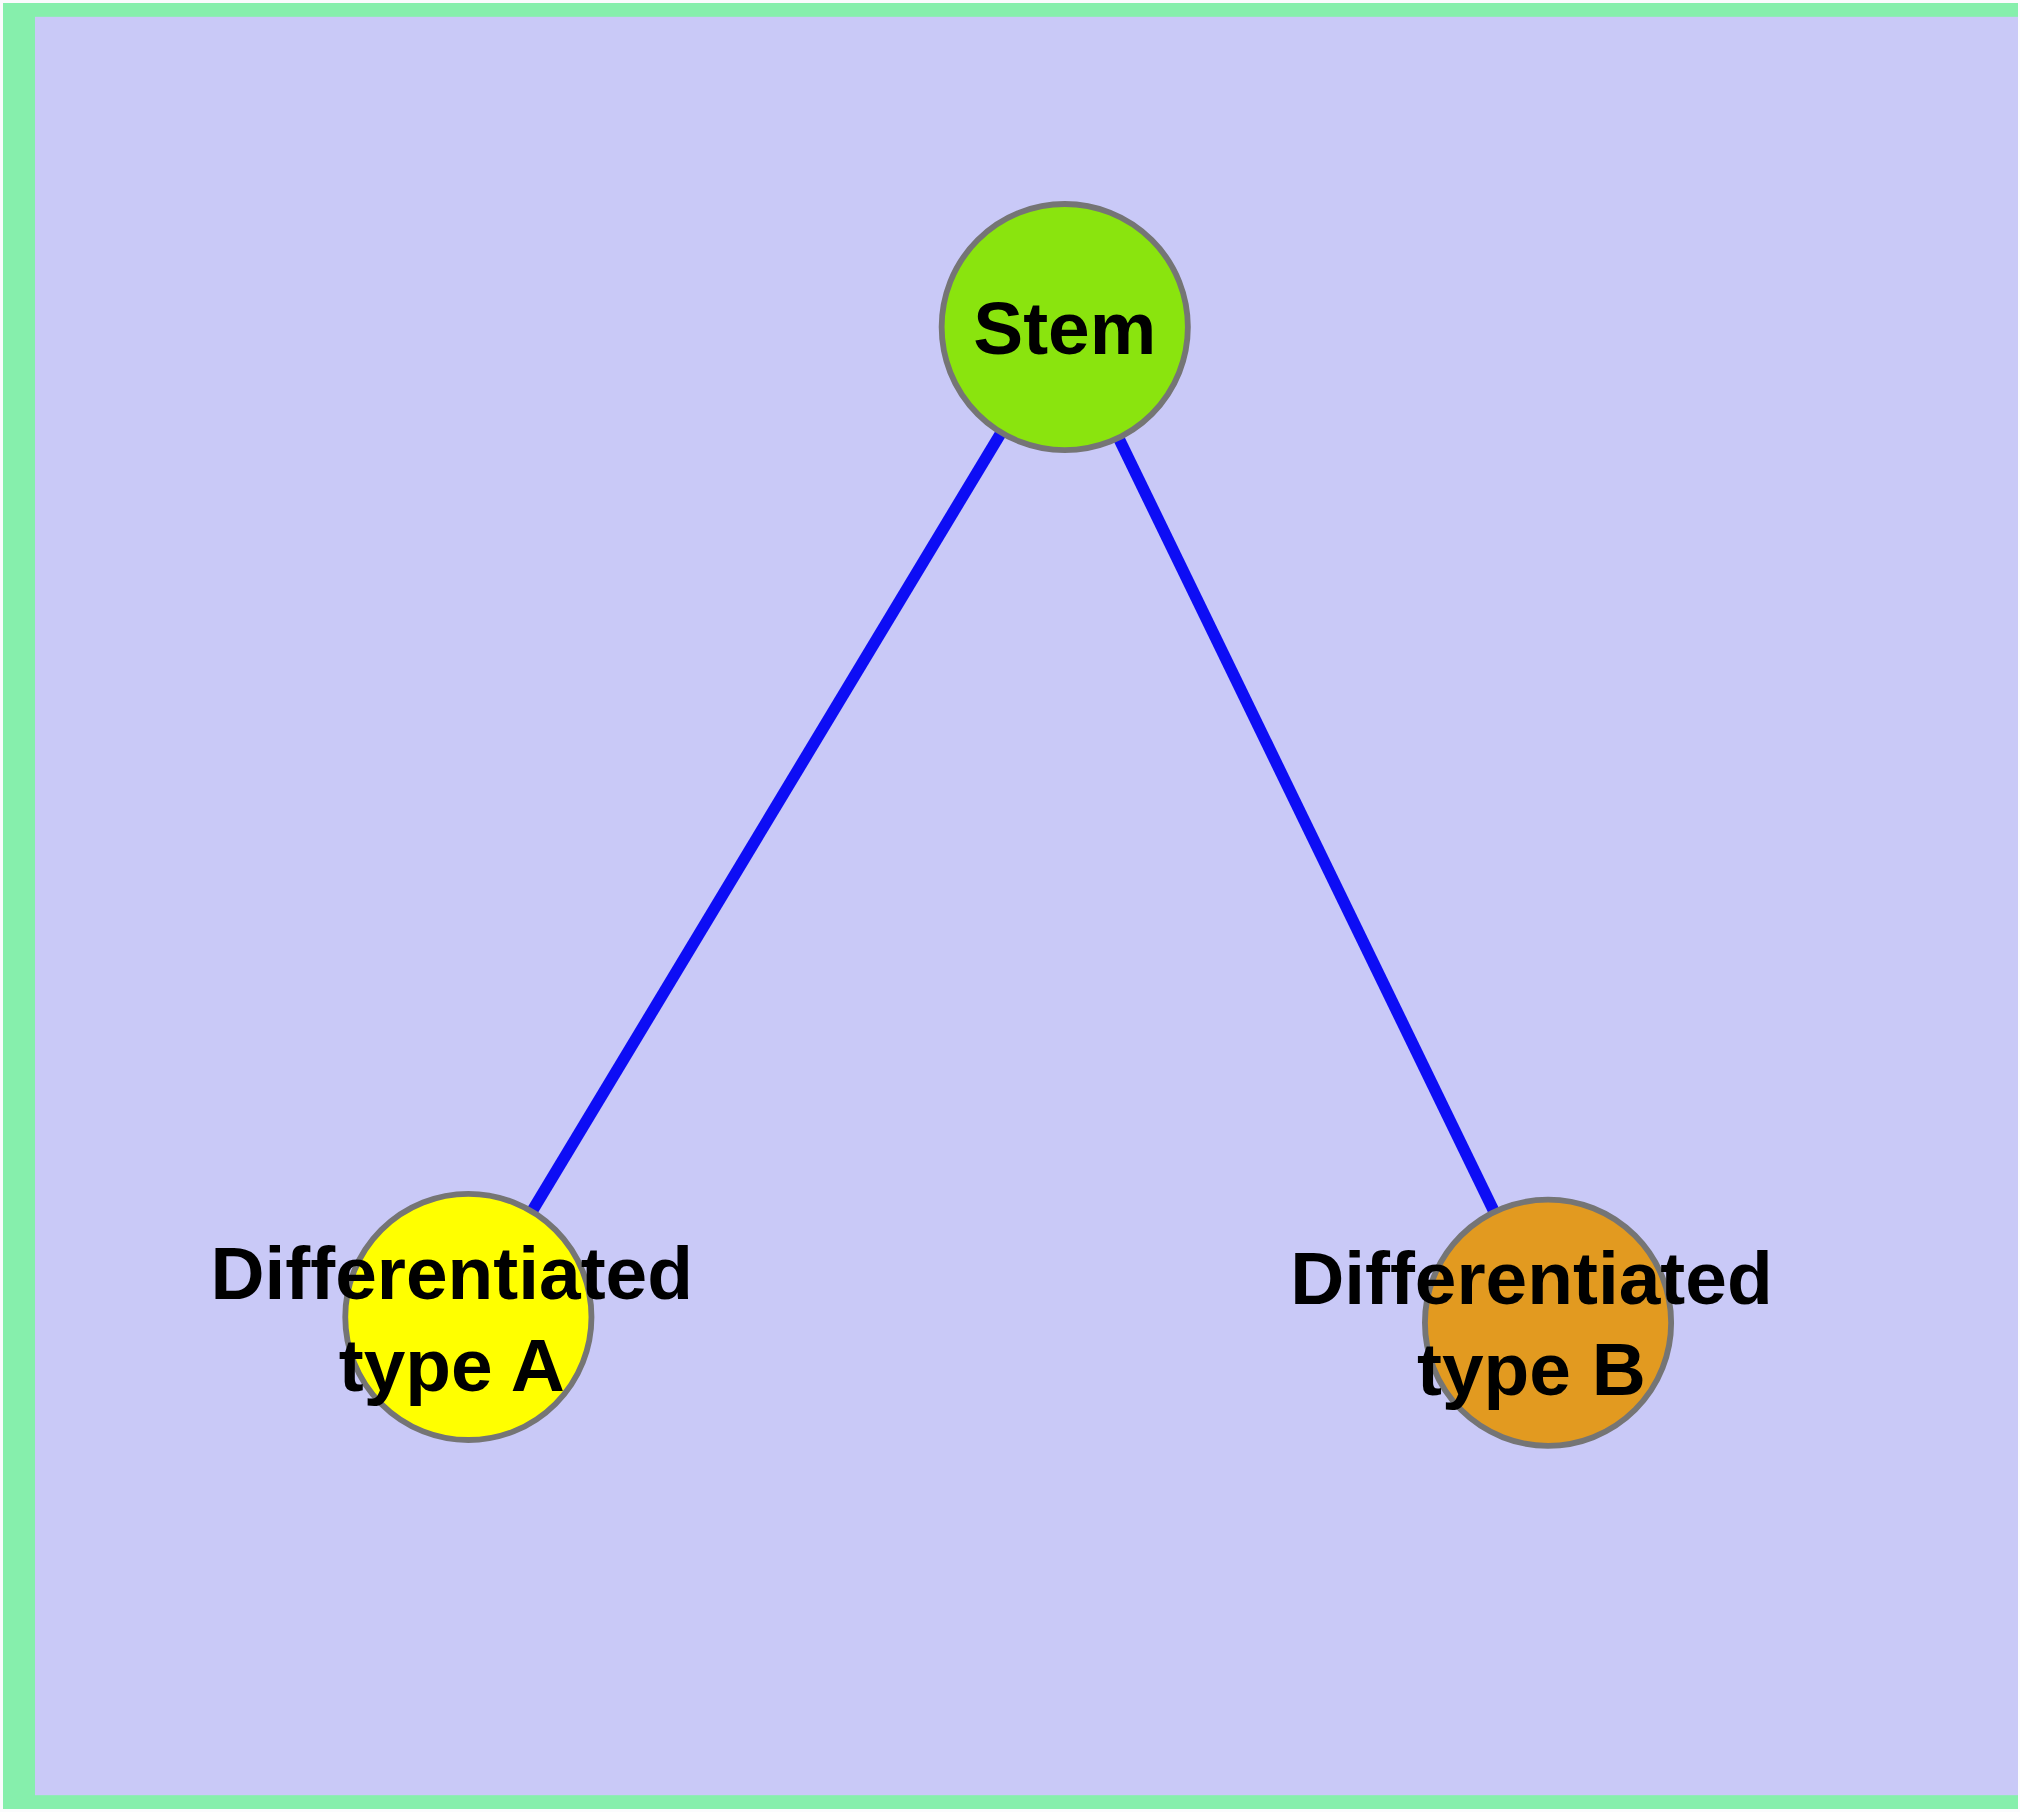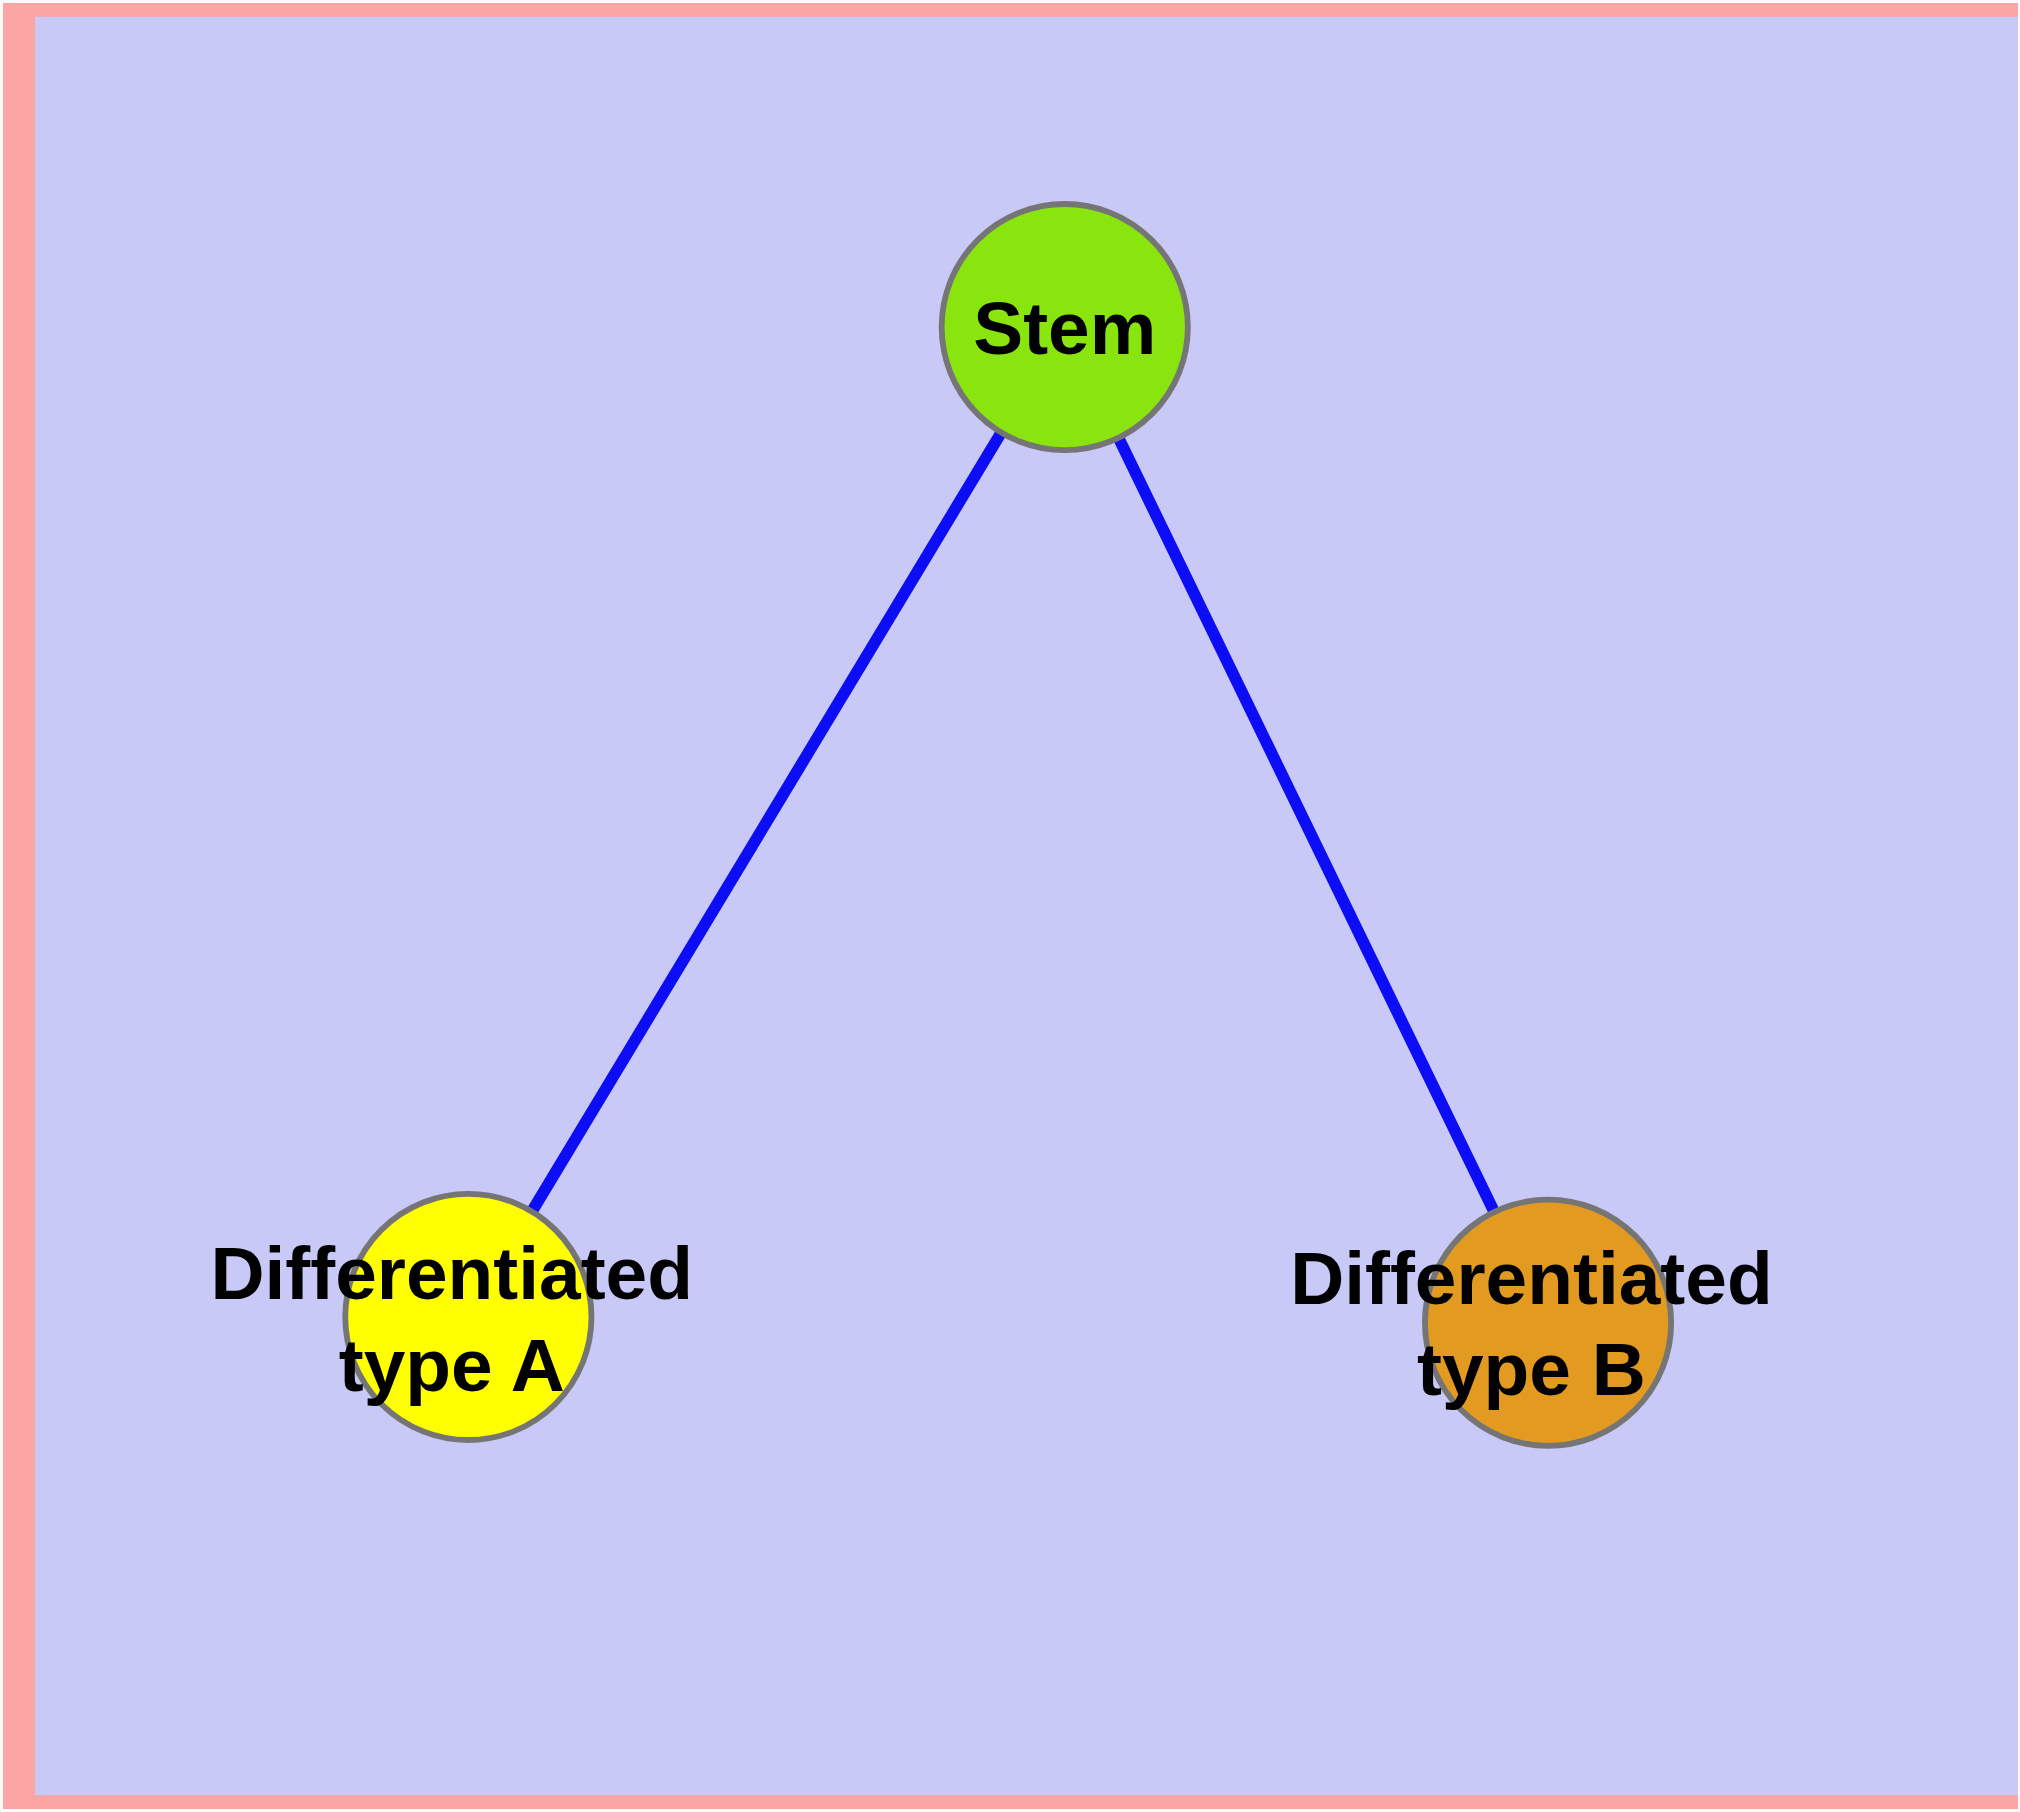--- a/index.html
+++ b/index.html
@@ -32,21 +32,21 @@
   .node-label {
     font-family: "Liberation Sans", sans-serif;
     font-weight: 700;
     font-size: 90px;
     text-anchor: middle;
   }
 </style>
 </head>
 <body>
 
-<div class="stage" style="background: #fca5a5; padding-left: 32px;">
+<div class="stage" style="background: #86efac; padding-left: 32px;">
   <svg viewBox="0 0 2384 2138" preserveAspectRatio="xMidYMid meet">
 
     <rect x="0" y="0" width="2384" height="2138" fill="#c9c9f7"></rect>
 
     <line class="edge" x1="1238" y1="373" x2="521" y2="1563" stroke="#0d0df5"></line>
     <line class="edge" x1="1238" y1="373" x2="1819" y2="1570" stroke="#0d0df5"></line>
 
     <g>
       <circle class="node-circle" cx="1238" cy="373" r="148" fill="#8ae40e" stroke="#757575"></circle>
       <text class="node-label" x="1238" y="405" fill="#000000">Stem</text>

